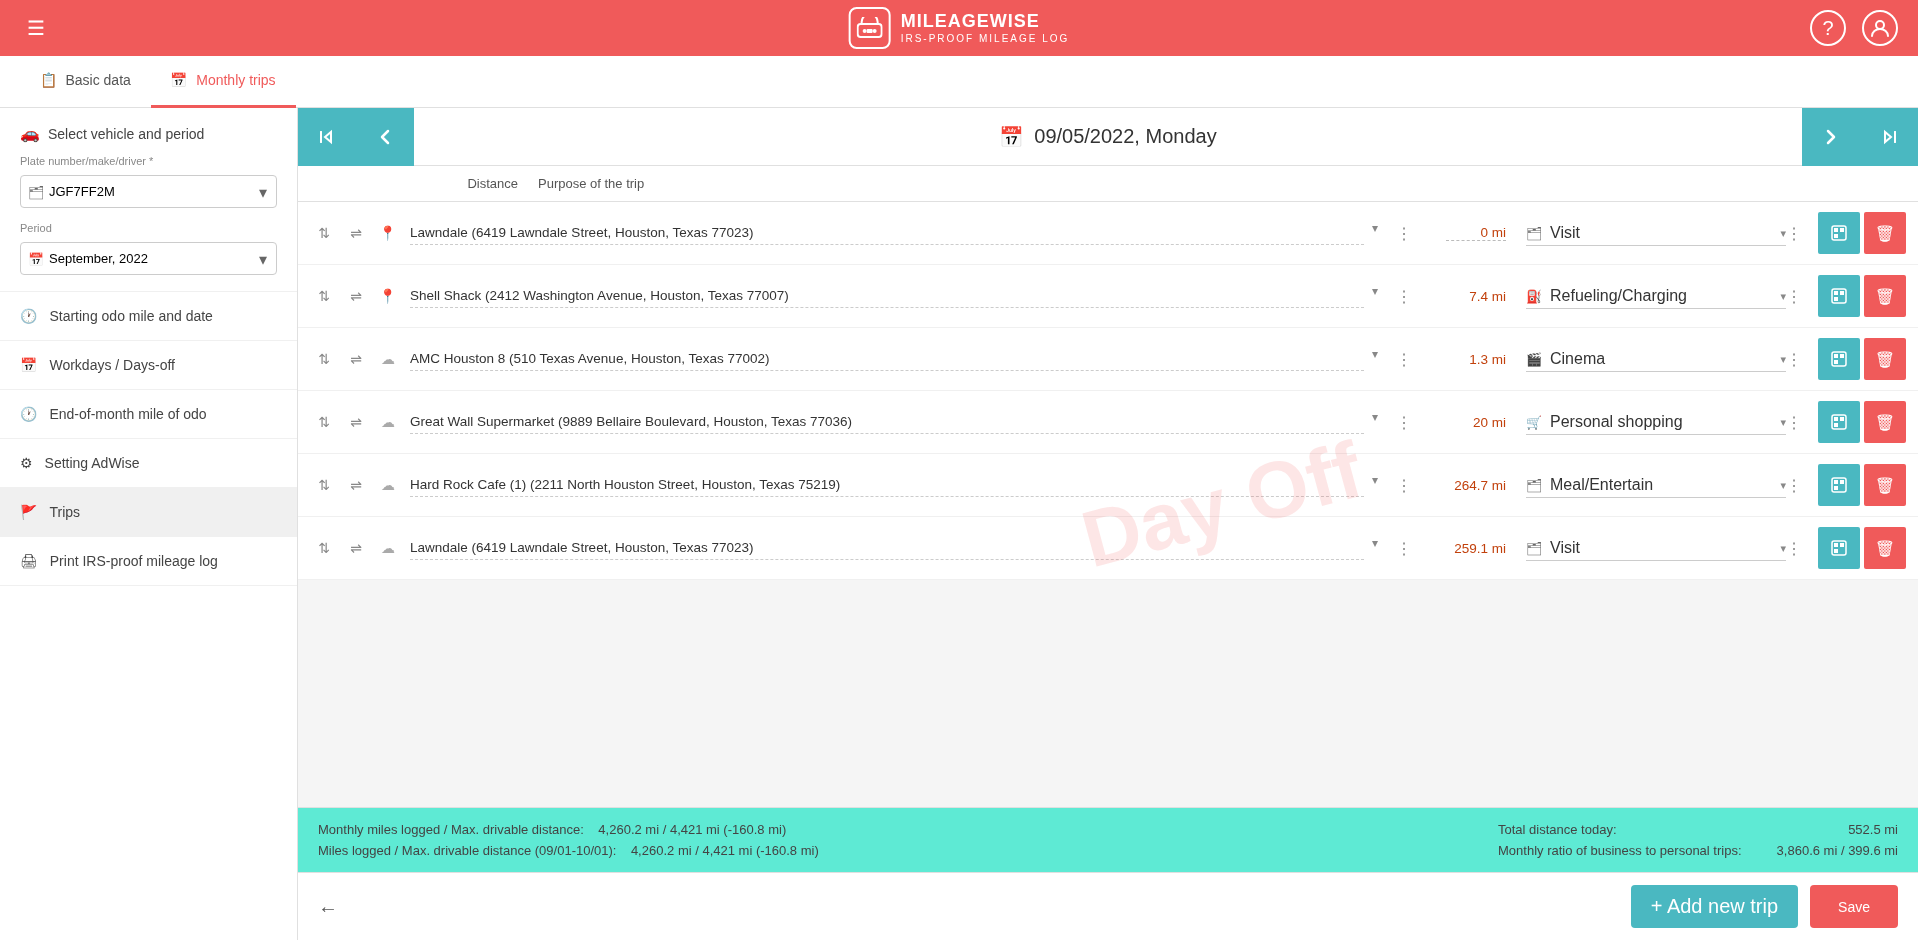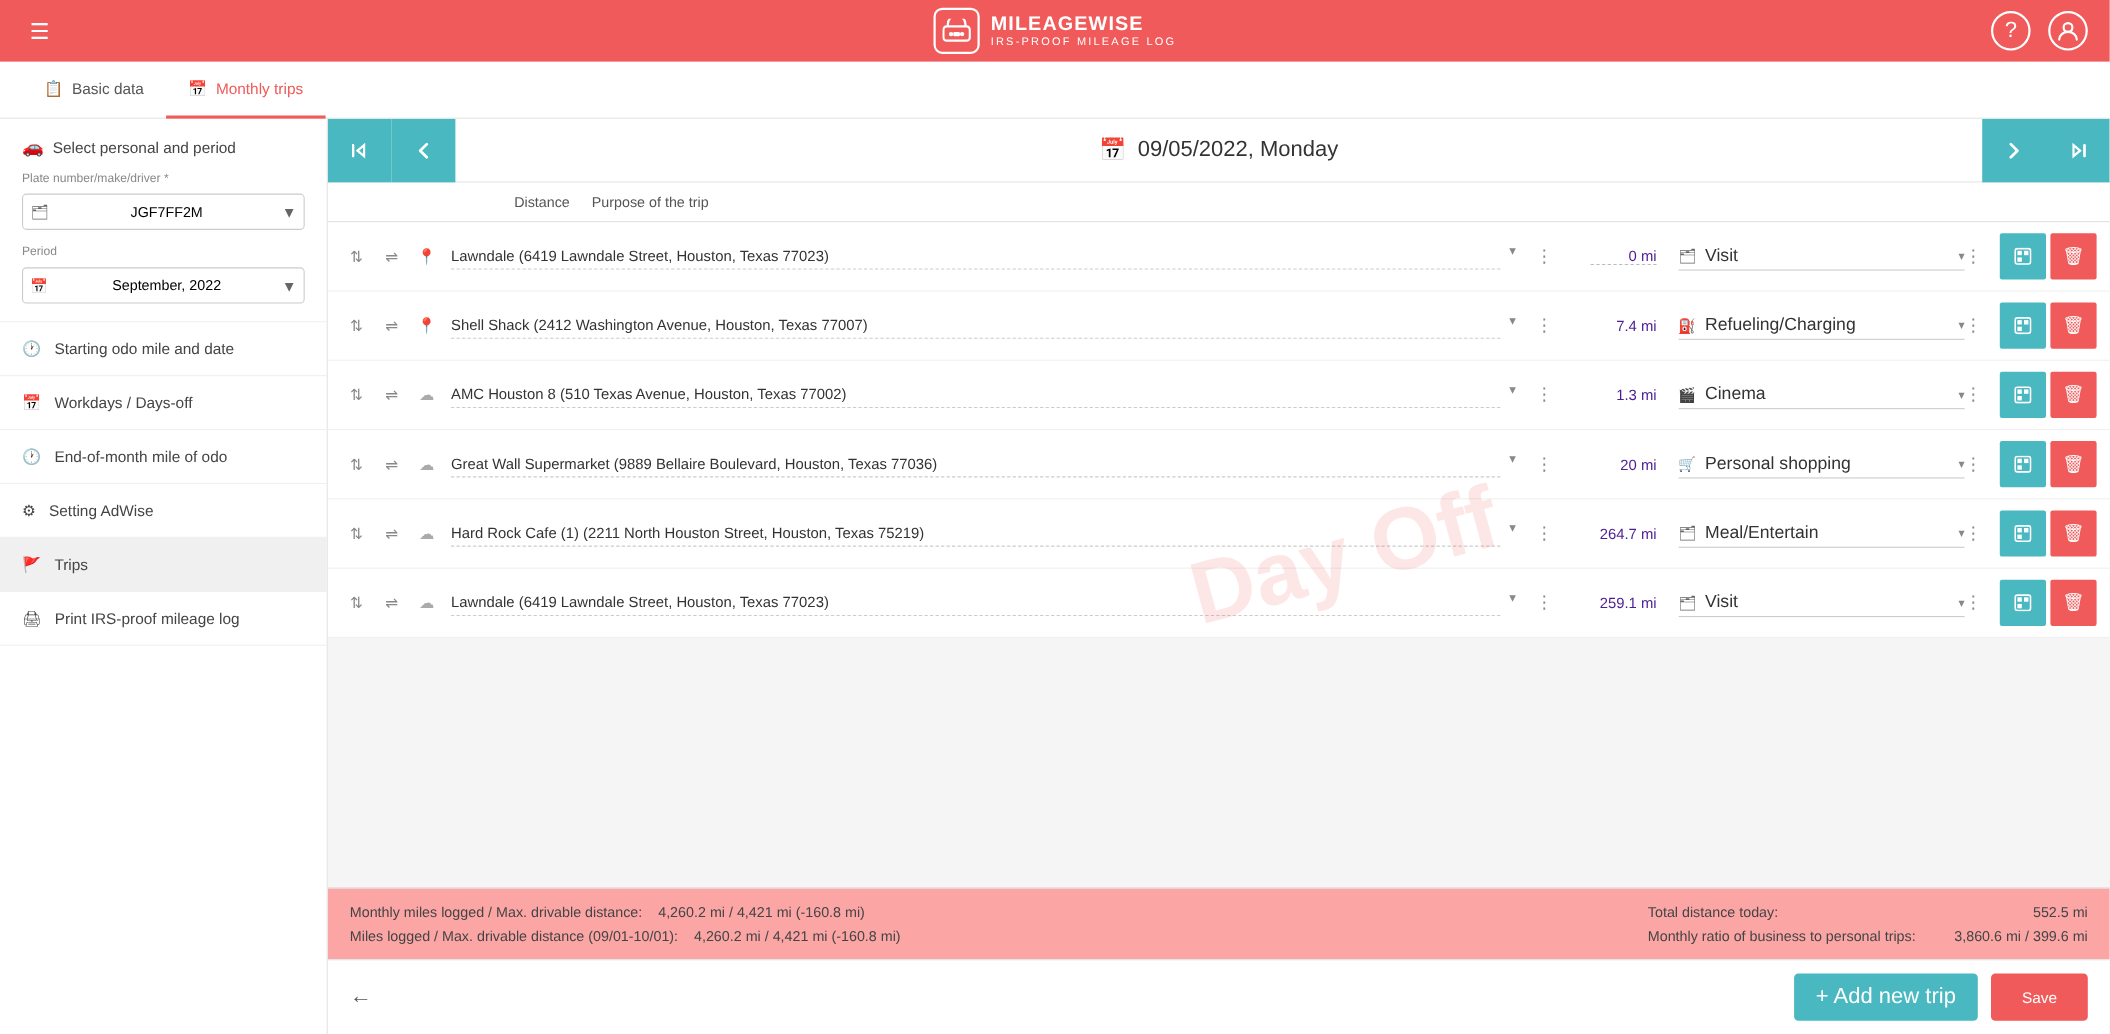--- a/index.html
+++ b/index.html
@@ -146,22 +146,21 @@
     }
     .select-icon {
       position: absolute;
       left: 8px;
       top: 50%;
       transform: translateY(-50%);
       color: #666;
       font-size: 13px;
     }
     .select-wrapper-icon .sidebar-select {
-      padding-left: 16px;
-      text-align: center;
+      padding-left: 28px;
     }
 
     
     .content-area {
       flex: 1;
       display: flex;
       flex-direction: column;
       background: #f5f5f5;
       overflow: hidden;
     }
@@ -271,21 +270,21 @@
       font-size: 16px;
       cursor: pointer;
       display: flex;
       align-items: center;
       justify-content: center;
     }
     .distance-field {
       width: 110px;
       text-align: right;
       font-size: 13.5px;
-      color: #4c1d95;
+      color: #c2410c;
       padding-right: 20px;
       flex-shrink: 0;
     }
     .distance-field .dashed {
       border-bottom: 1px dashed #bbb;
       display: inline-block;
       min-width: 60px;
       text-align: right;
     }
     .purpose-field {
@@ -363,21 +362,21 @@
       font-size: 80px;
       color: rgba(240, 90, 90, 0.15);
       font-weight: 700;
       pointer-events: none;
       white-space: nowrap;
       z-index: 10;
     }
 
     
     .footer-summary {
-      background: #fca5a5;
+      background: #5eead4;
       border-top: 1px solid #e0e0e0;
       padding: 14px 20px;
       font-size: 13px;
       color: #444;
     }
     .footer-value { font-weight: 500; }
 
     
     .footer-actions {
       background: white;
@@ -469,21 +468,21 @@
   </div>
 </div>
 
 <div class="main-layout">
 
   <div class="sidebar">
 
     <div class="sidebar-section">
       <div style="display:flex;align-items:center;gap:8px;margin-bottom:12px;">
         <span style="font-size:16px;">🚗</span>
-        <span style="font-size:14px;color:#444;font-weight:500;">Select personal and period</span>
+        <span style="font-size:14px;color:#444;font-weight:500;">Select vehicle and period</span>
       </div>
       <label style="font-size:11px;color:#888;">Plate number/make/driver *</label>
       <div class="select-wrapper select-wrapper-icon" style="position:relative;">
         <span class="select-icon">🗂</span>
         <select class="sidebar-select">
           <option>JGF7FF2M</option>
         </select>
       </div>
       <div style="height:14px;"></div>
       <label style="font-size:11px;color:#888;">Period</label>

